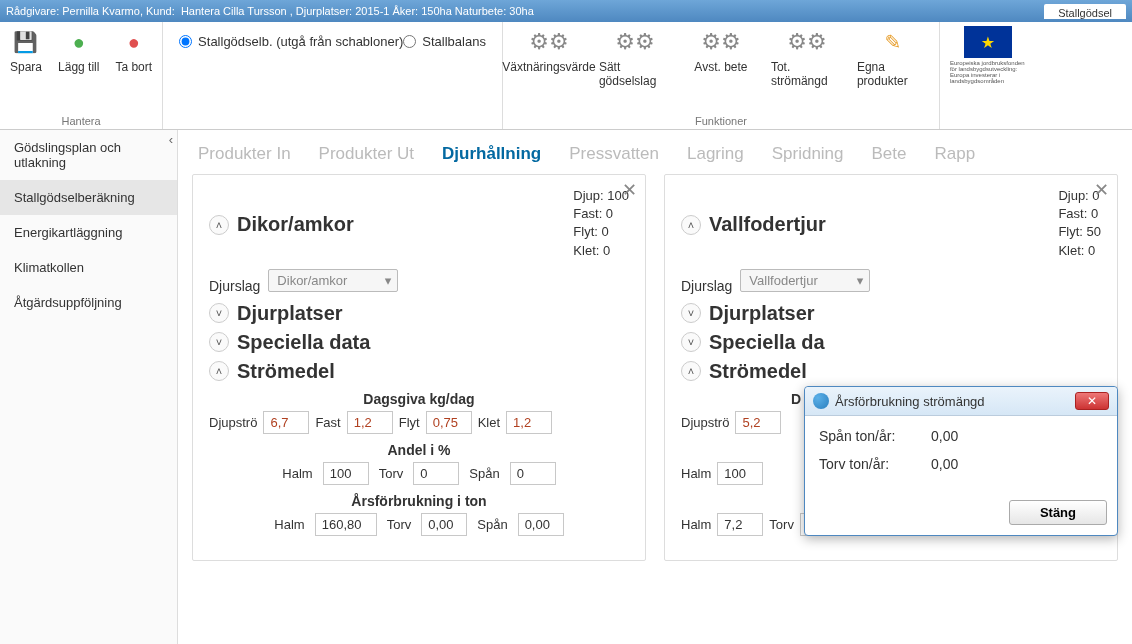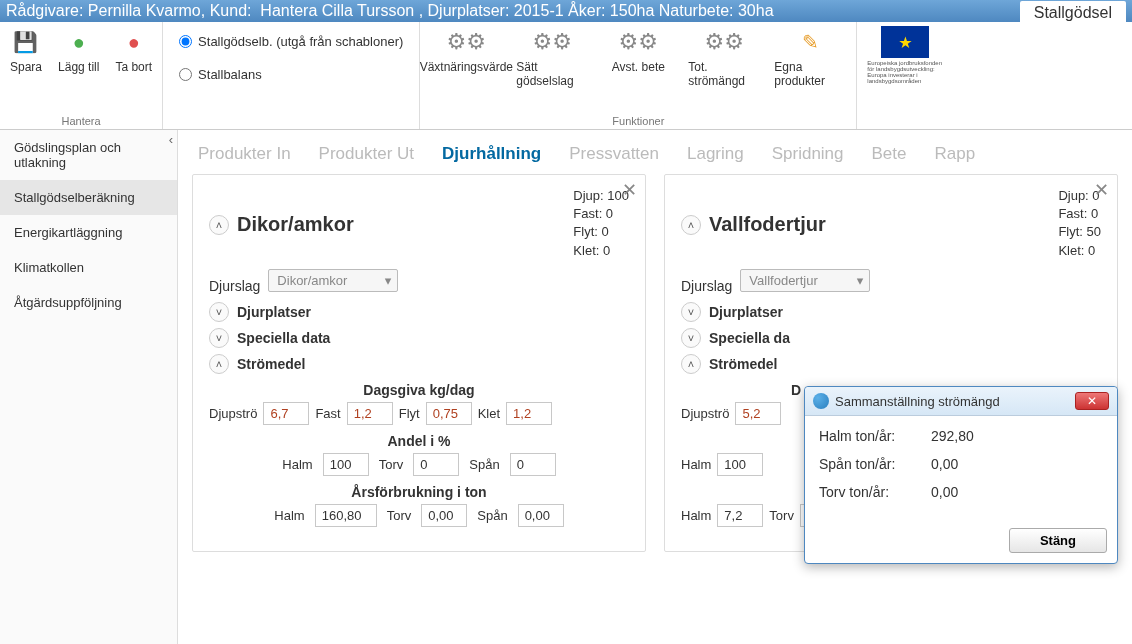--- a/index.html
+++ b/index.html
@@ -1,27 +1,27 @@
 <!DOCTYPE html>
 <html><head>
 <meta charset="utf-8">
 <style>
 * { box-sizing: border-box; margin: 0; padding: 0; font-family: "Segoe UI", Tahoma, sans-serif; }
 body { background: #f4f4f4; width: 1132px; height: 644px; overflow: hidden; font-size: 13px; color: #333; }
 
-.titlebar { background: linear-gradient(#6ea6d8,#4e88c0); color: #fff; height: 22px; display: flex; align-items: center; padding: 0 6px; font-size: 16px; }
+.titlebar { background: linear-gradient(#6ea6d8,#4e88c0); color: #fff; height: 22px; display: flex; align-items: center; padding: 0 6px; font-size: 11px; }
 .titlebar .tab-right { margin-left: auto; background: #fff; color: #333; padding: 3px 14px 0; border-radius: 2px 2px 0 0; }
 
 .ribbon { background: #fff; display: flex; border-bottom: 1px solid #ccc; height: 108px; }
 .ribbon-group { border-right: 1px solid #ddd; padding: 4px 10px 2px; display: flex; flex-direction: column; align-items: center; }
 .ribbon-btns { display: flex; gap: 16px; }
 .ribbon-btn { display: flex; flex-direction: column; align-items: center; gap: 2px; font-size: 12px; color: #333; cursor: pointer; }
 .ribbon-icon { width: 32px; height: 32px; display: flex; align-items: center; justify-content: center; font-size: 20px; }
 .ribbon-group-label { font-size: 11px; color: #777; margin-top: auto; }
-.ribbon-radios { display: flex; flex-direction: column; gap: 18px; padding: 8px 6px; font-size: 13px; }
+.ribbon-radios { display: flex; gap: 0; padding: 8px 6px; font-size: 13px; }
 .ribbon-radios label { display: flex; align-items: center; gap: 6px; }
 .ribbon-func { display: flex; gap: 14px; }
 .ribbon-func .ribbon-btn { width: 72px; }
 .gear-icon { color: #888; font-size: 22px; }
 .eu-flag { width: 48px; height: 32px; background: #003399; display: flex; align-items: center; justify-content: center; color: gold; font-size: 16px; }
 
 .main { display: flex; height: calc(644px - 22px - 108px); }
 .sidebar { width: 178px; background: #fafafa; border-right: 1px solid #ddd; position: relative; }
 .side-collapse { position: absolute; right: 4px; top: 2px; color: #666; cursor: pointer; }
 .side-item { padding: 10px 14px; font-size: 13px; cursor: pointer; }
@@ -40,21 +40,21 @@
 .panel-title { font-size: 20px; font-weight: 700; }
 .stat-block { font-size: 13px; line-height: 1.4; margin-top: 2px; }
 .collapse-btn { width: 20px; height: 20px; border: 1px solid #ccc; border-radius: 50%; display: inline-flex; align-items: center; justify-content: center; font-size: 11px; color: #555; cursor: pointer; background: #fafafa; }
 
 .form-row { display: flex; align-items: center; gap: 8px; margin: 8px 0; }
 .form-row .lbl { font-size: 14px; margin-top: 10px; }
 .select { border: 1px solid #bbb; background: #f6f6f6; color: #888; padding: 3px 26px 3px 8px; font-size: 13px; border-radius: 2px; position: relative; min-width: 130px; }
 .select::after { content: "▾"; position: absolute; right: 6px; color: #888; }
 
 .section { display: flex; align-items: center; gap: 8px; margin: 6px 0; }
-.section-title { font-weight: 700; font-size: 14px; }
+.section-title { font-weight: 700; font-size: 20px; }
 
 .subhead { text-align: center; font-weight: 700; font-size: 14px; margin: 8px 0 4px; }
 .field-row { display: flex; align-items: center; gap: 6px; margin: 4px 0 8px; }
 .field-row .fl { font-size: 13px; }
 .input { border: 1px solid #c8c8c8; padding: 3px 6px; font-size: 13px; width: 46px; color: #b04020; background: #fff; }
 .input.wide { width: 62px; }
 .input.black { color: #333; }
 
 
 .popup { position: absolute; left: 804px; top: 386px; width: 314px; background: #fff; border: 1px solid #4e88c0; border-radius: 4px; box-shadow: 0 3px 12px rgba(0,0,0,0.3); }
@@ -293,28 +293,24 @@
             <input class="input black" value="0,0" style="">
         </div>
       </div>
     </div>
   </div>
 </div>
 
 <div class="popup">
   <div class="popup-title">
     <span class="wave-icon"></span>
-    <span class="txt">Sammanställning strömängd</span>
+    <span class="txt">Årsförbrukning strömängd</span>
     <span class="popup-close">✕</span>
   </div>
   <div class="popup-body">
-    <div class="popup-row">
-        <span class="k">Halm ton/år:</span>
-        <span>292,80</span>
-      </div>
     <div class="popup-row">
         <span class="k">Spån ton/år:</span>
         <span>0,00</span>
       </div>
     <div class="popup-row">
         <span class="k">Torv ton/år:</span>
         <span>0,00</span>
       </div>
   </div>
   <div class="popup-foot">

